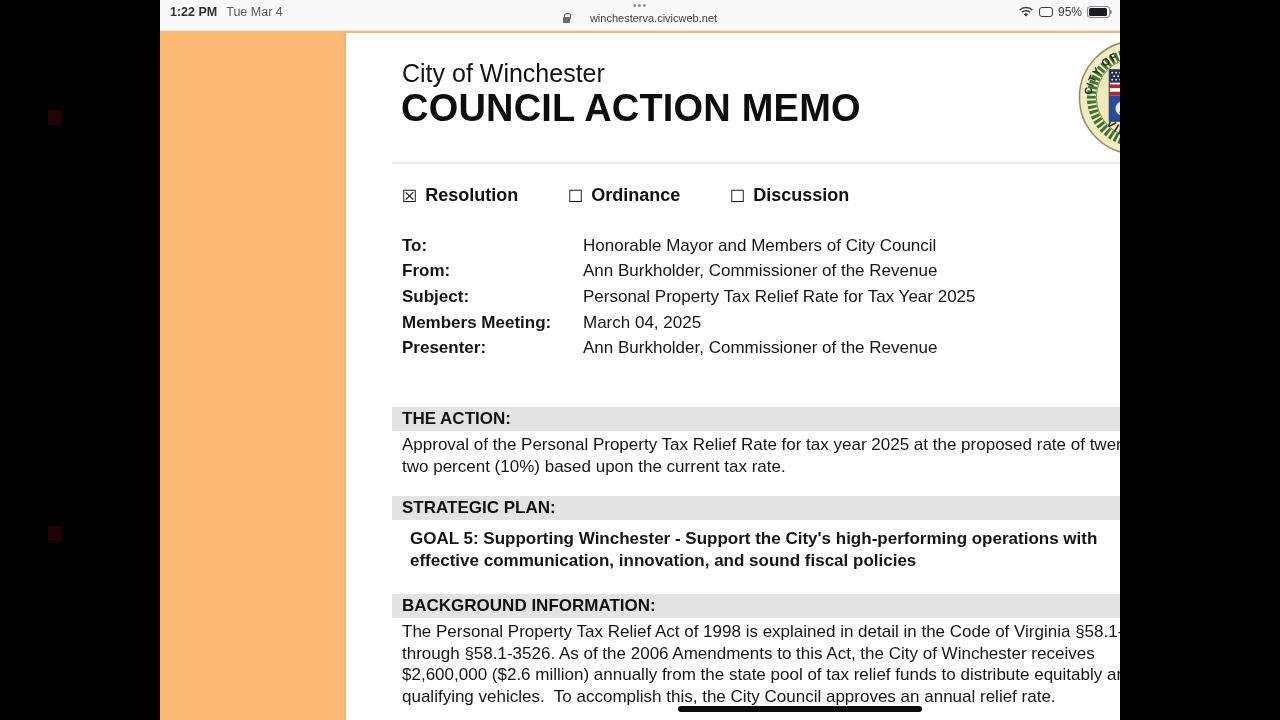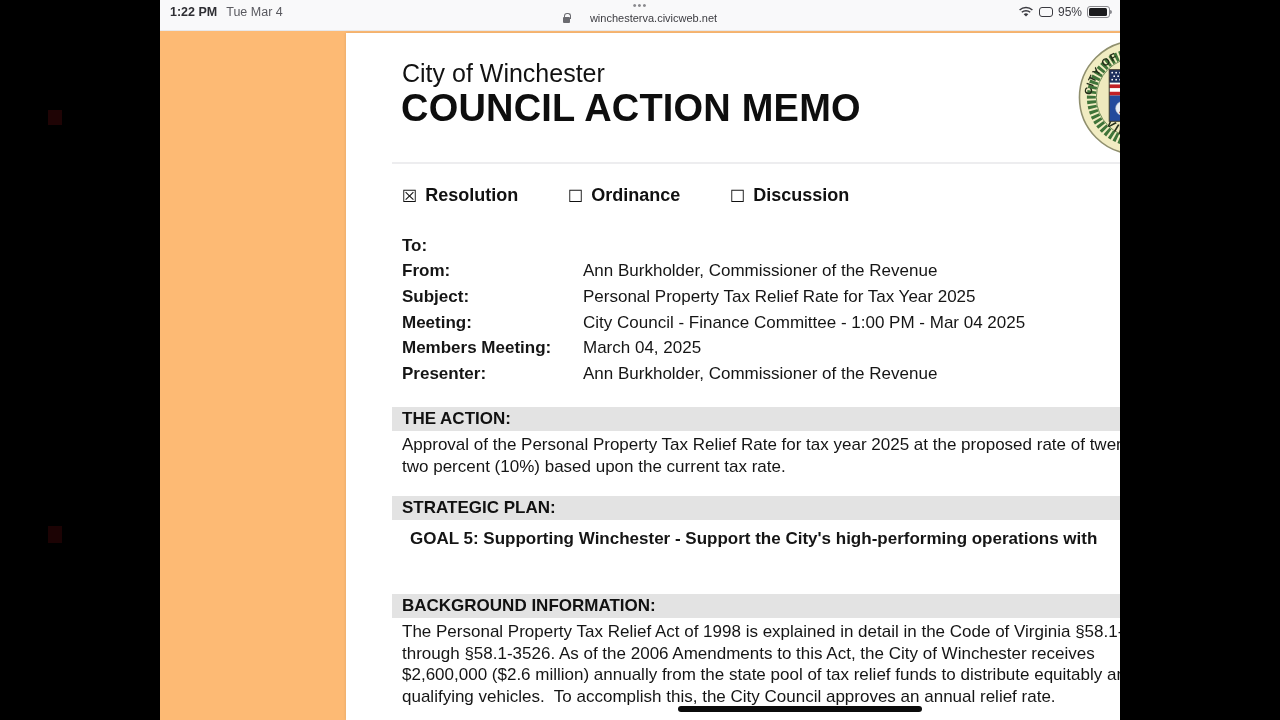--- a/index.html
+++ b/index.html
@@ -200,32 +200,29 @@
           </span>
           <span class="cb-item cb-2">
             <span class="cb-glyph">☐</span>
             <span>Discussion</span>
           </span>
         </div>
 
         <div class="fields">
           <div class="frow">
             <span class="flabel">To:</span>
+            <span class="fvalue">Honorable Mayor and Members of City Council</span>
           </div>
           <div class="frow">
             <span class="flabel">From:</span>
             <span class="fvalue">Ann Burkholder, Commissioner of the Revenue</span>
           </div>
           <div class="frow">
             <span class="flabel">Subject:</span>
             <span class="fvalue">Personal Property Tax Relief Rate for Tax Year 2025</span>
-          </div>
-          <div class="frow">
-            <span class="flabel">Meeting:</span>
-            <span class="fvalue">City Council - Finance Committee - 1:00 PM - Mar 04 2025</span>
           </div>
           <div class="frow">
             <span class="flabel">Members Meeting:</span>
             <span class="fvalue">March 04, 2025</span>
           </div>
           <div class="frow">
             <span class="flabel">Presenter:</span>
             <span class="fvalue">Ann Burkholder, Commissioner of the Revenue</span>
           </div>
         </div>
@@ -236,20 +233,21 @@
         <div class="body-text txt-issue">
           <div class="body-line">Approval of the Personal Property Tax Relief Rate for tax year 2025 at the proposed rate of twenty-</div>
           <div class="body-line">two percent (10%) based upon the current tax rate.</div>
         </div>
 
         <div class="sec-bar bar-strat">
           <span>STRATEGIC PLAN:</span>
         </div>
         <div class="body-text txt-strat">
           <div class="body-line">GOAL 5: Supporting Winchester - Support the City's high-performing operations with</div>
+          <div class="body-line">effective communication, innovation, and sound fiscal policies</div>
         </div>
 
         <div class="sec-bar bar-bg">
           <span>BACKGROUND INFORMATION:</span>
         </div>
         <div class="body-text txt-bg">
           <div class="body-line">The Personal Property Tax Relief Act of 1998 is explained in detail in the Code of Virginia §58.1-3523</div>
           <div class="body-line">through §58.1-3526. As of the 2006 Amendments to this Act, the City of Winchester receives</div>
           <div class="body-line">$2,600,000 ($2.6 million) annually from the state pool of tax relief funds to distribute equitably among</div>
           <div class="body-line">qualifying vehicles.  To accomplish this, the City Council approves an annual relief rate.</div>

